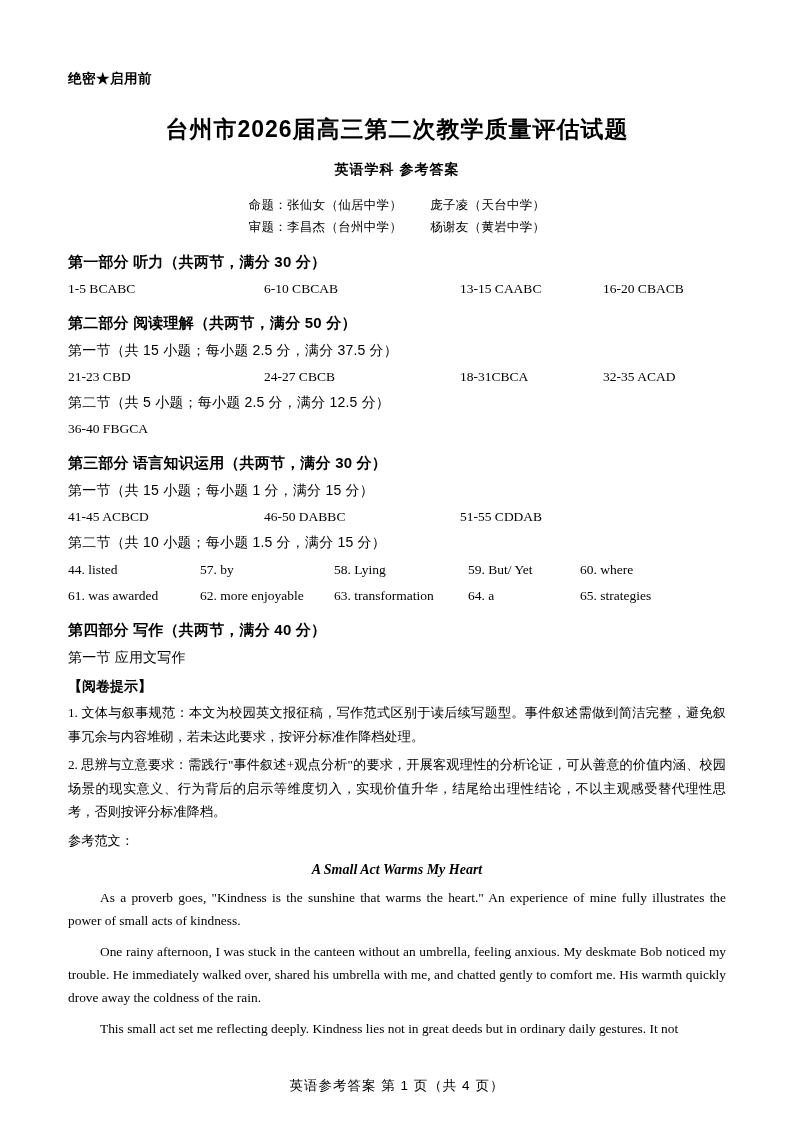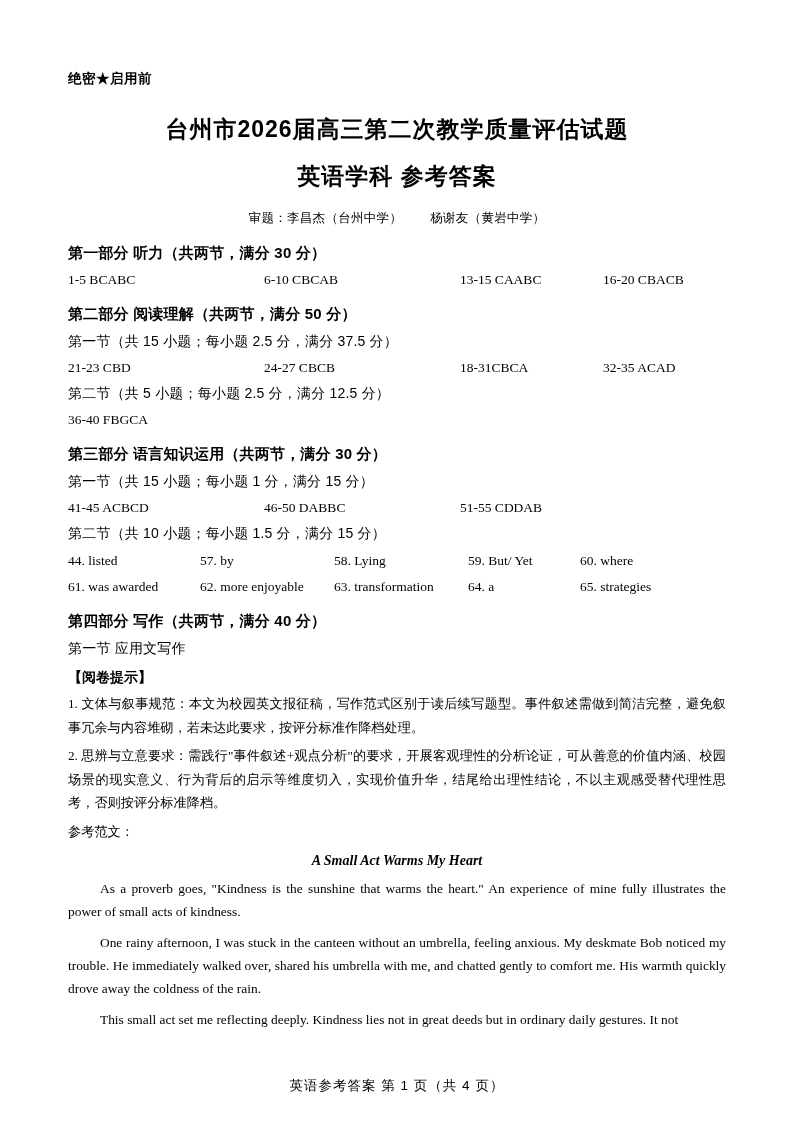--- a/index.html
+++ b/index.html
@@ -35,21 +35,21 @@
     font-family: "Liberation Sans", sans-serif;
     font-weight: bold;
     font-size: 23px;
     letter-spacing: 1px;
     margin: 26px 0 0 0;
   }
   .doc-subtitle {
     text-align: center;
     font-family: "Liberation Sans", sans-serif;
     font-weight: bold;
-    font-size: 23px;
+    font-size: 14px;
     letter-spacing: 1px;
     margin: 16px 0 0 0;
   }
   .credits {
     margin: 18px 0 0 0;
     text-align: center;
     font-size: 12.5px;
     font-family: "Liberation Sans", sans-serif;
   }
   .credit-row {
@@ -148,20 +148,23 @@
 <body>
 
 <div class="page">
 
   <div class="secret-line">绝密★启用前</div>
 
   <div class="doc-title">台州市2026届高三第二次教学质量评估试题</div>
   <div class="doc-subtitle">英语学科  参考答案</div>
 
   <div class="credits">
+    <div class="credit-row">
+      <span>命题：</span><span>张仙女（仙居中学）</span><span class="gap"></span><span>庞子凌（天台中学）</span>
+    </div>
     <div class="credit-row">
       <span>审题：</span><span>李昌杰（台州中学）</span><span class="gap"></span><span>杨谢友（黄岩中学）</span>
     </div>
   </div>
 
   <div class="section-head">第一部分  听力（共两节，满分 30 分）</div>
   <div class="answer-row">
     <span class="cell c1">1-5 BCABC</span>
     <span class="cell c2">6-10 CBCAB</span>
     <span class="cell c3">13-15 CAABC</span>

